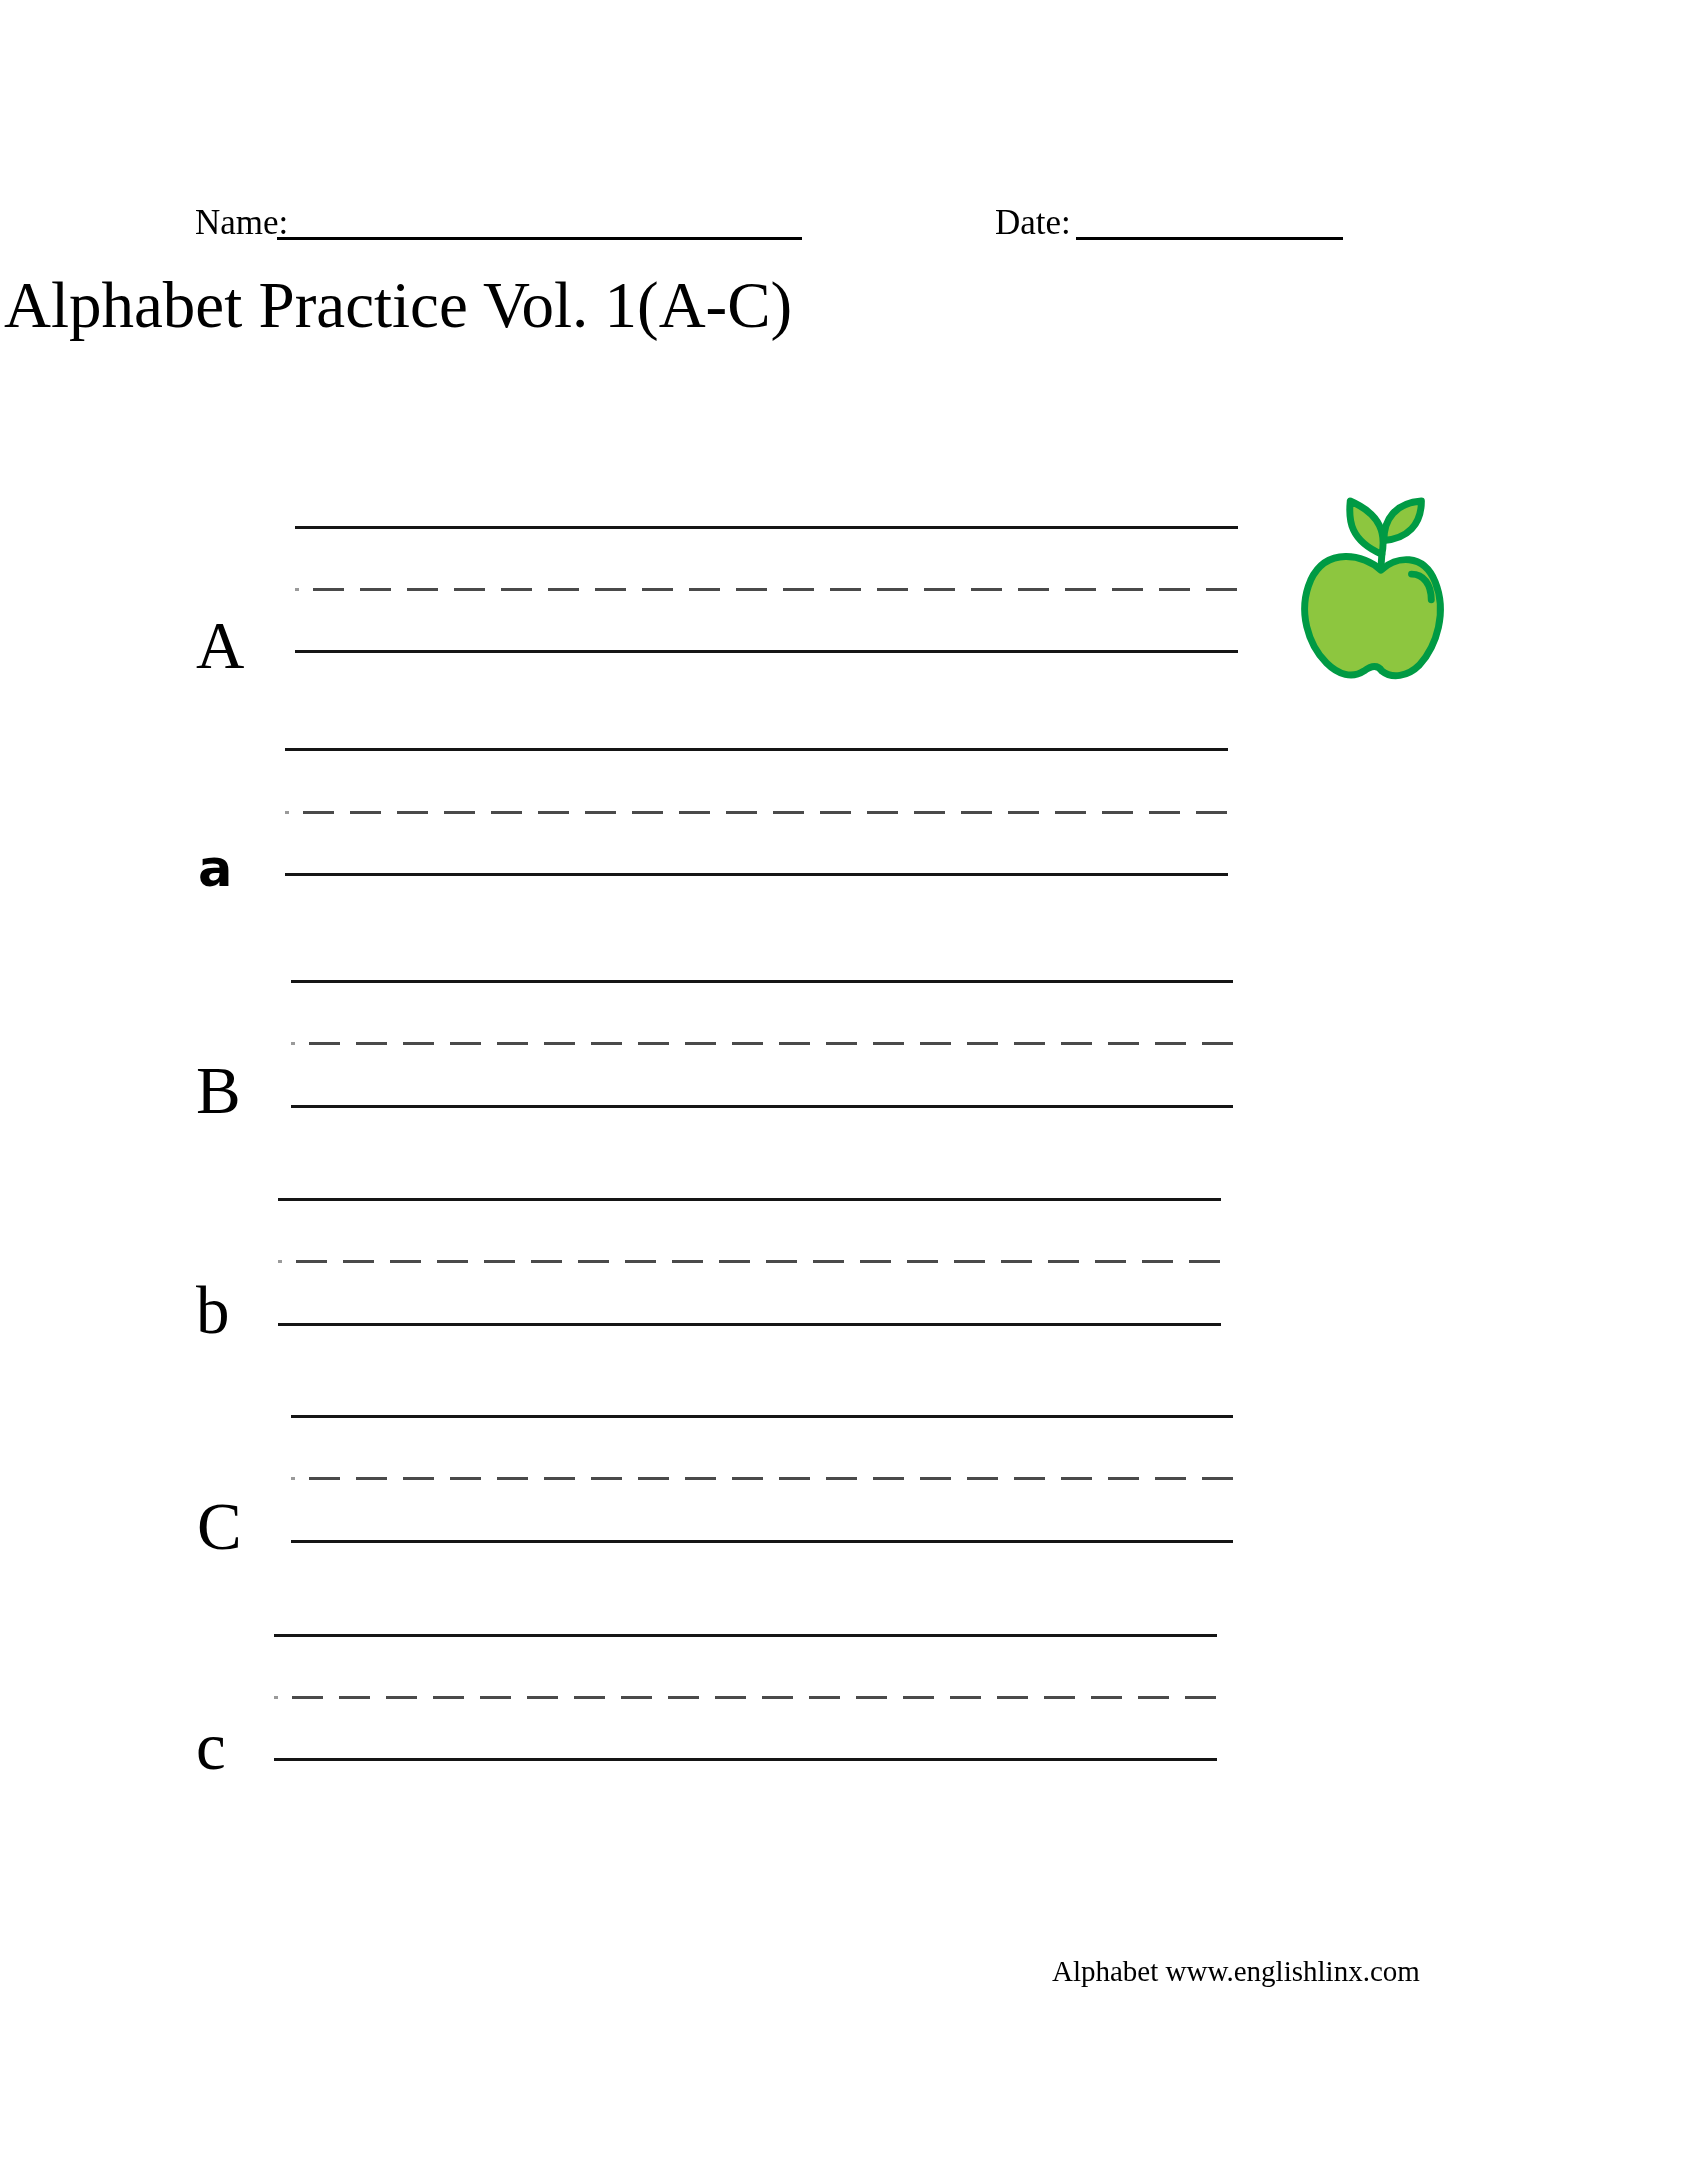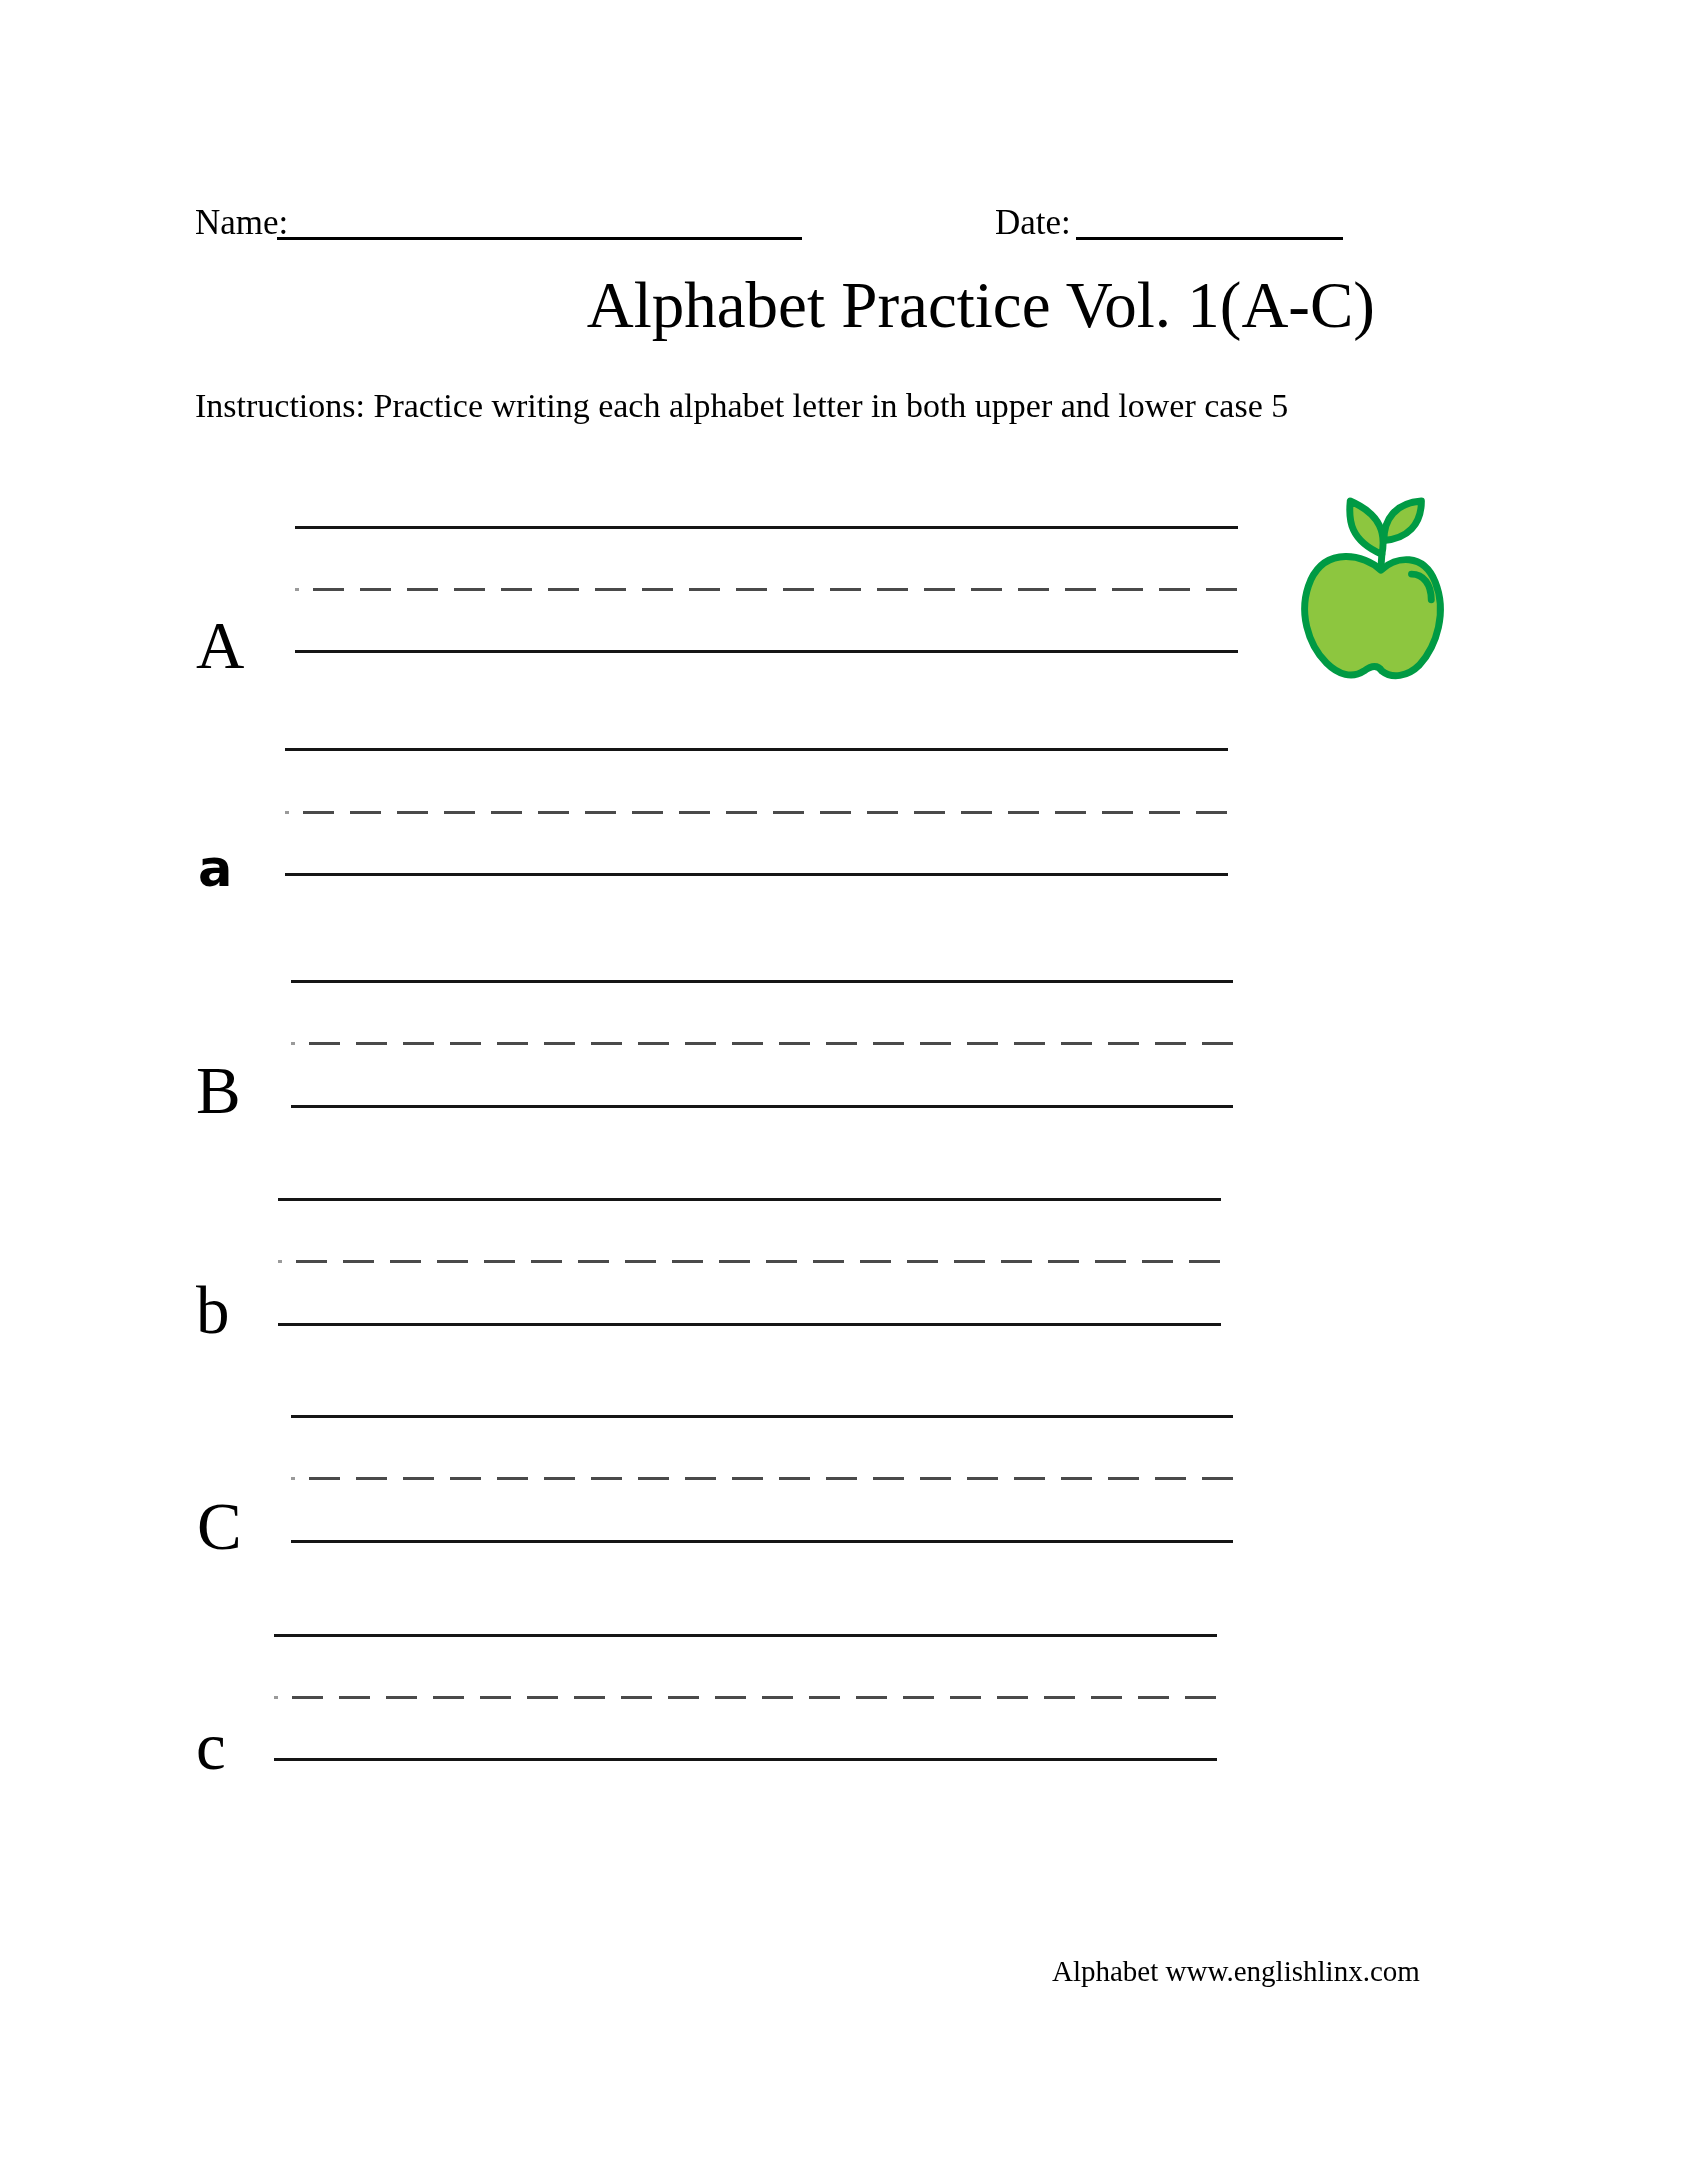--- a/index.html
+++ b/index.html
@@ -1,21 +1,21 @@
 <!DOCTYPE html>
 <html><head>
   <meta charset="utf-8">
   <style>
     html, body { margin: 0; padding: 0; background: #ffffff; }
     body { width: 1683px; height: 2178px; position: relative; overflow: hidden;
            font-family: "Liberation Serif", "DejaVu Serif", serif; color: #000; }
     .abs { position: absolute; }
     .label { font-size: 35px; line-height: 1; white-space: nowrap; }
     .blank { position: absolute; height: 3px; background: #000; }
-    .title { font-size: 65px; line-height: 1; white-space: nowrap; left: 16px; width: 1359px; text-align: right; }
+    .title { font-size: 65px; line-height: 1; white-space: nowrap; left: 4px; width: 1359px; text-align: left; }
     .instructions { font-size: 34px; line-height: 44px; left: 195px; width: 1287px; }
     .line-solid { position: absolute; height: 3px; background: #151515; }
     .line-dash { position: absolute; height: 3px;
       background-image: repeating-linear-gradient(to right, #4a4a4a 0px, #4a4a4a 31px, transparent 31px, transparent 47px); }
     .dash-dot { position: absolute; width: 4px; height: 3px; background: #9a9a9a; }
     .letter { font-size: 67px; line-height: 1; white-space: nowrap; }
     .letter-bold-a { font-family: "DejaVu Sans", sans-serif; font-weight: bold; font-size: 51px; }
     .copyright { font-size: 29px; line-height: 1; white-space: nowrap; }
   </style>
 </head>
@@ -23,21 +23,20 @@
 
 <div class="abs label" style="left:195px; top:205px;">Name:</div>
 <div class="blank" style="left:277px; top:237px; width:525px;"></div>
 
 <div class="abs label" style="left:995px; top:205px;">Date:</div>
 <div class="blank" style="left:1076px; top:237px; width:267px;"></div>
 
 <div class="abs title" style="top:273px;">Alphabet Practice Vol. 1(A-C)</div>
 
 <div class="abs instructions" style="top:384px;">
-  <div>Instructions: Practice writing each alphabet letter in both upper and lower case 5</div>
 </div>
 
 <div>
   <div class="abs letter" style="left:196px; top:612px;">A</div>
   <div class="line-solid" style="left:295px; top:526px; width:943px;"></div>
   <div class="dash-dot" style="left:295px; top:588px;"></div>
   <div class="line-dash" style="left:313px; top:588px; width:925px;"></div>
   <div class="line-solid" style="left:295px; top:650px; width:943px;"></div>
 </div>
 

